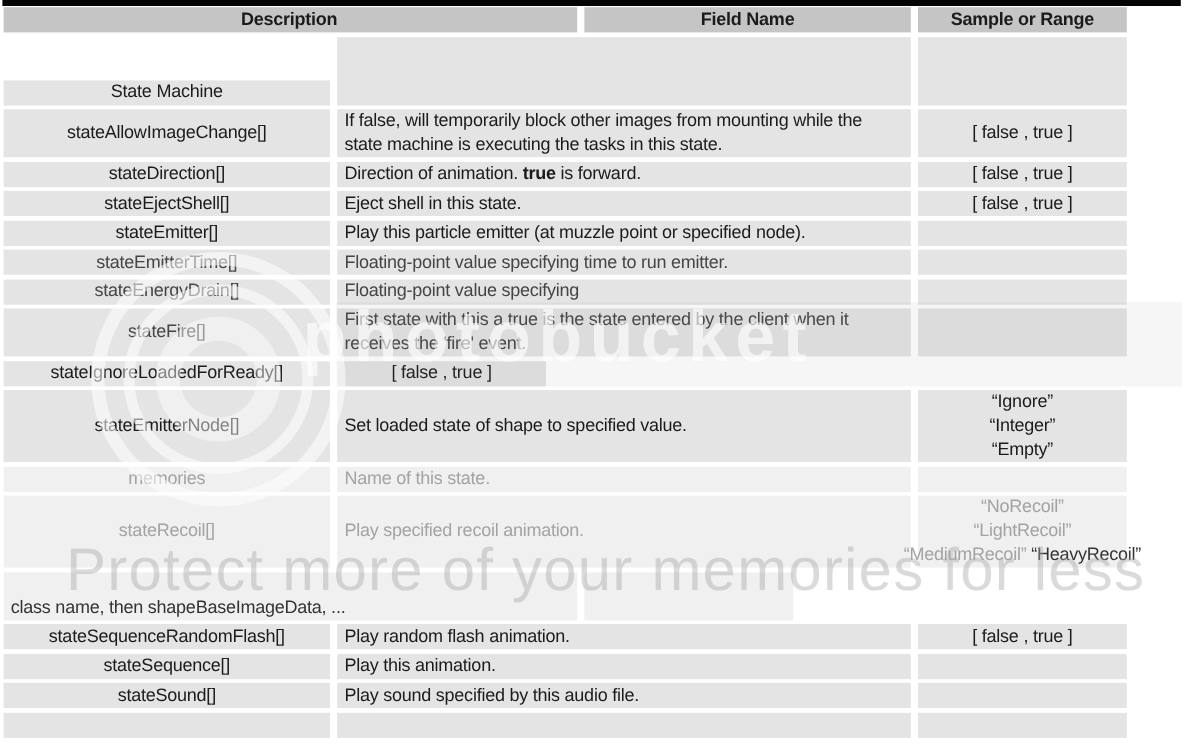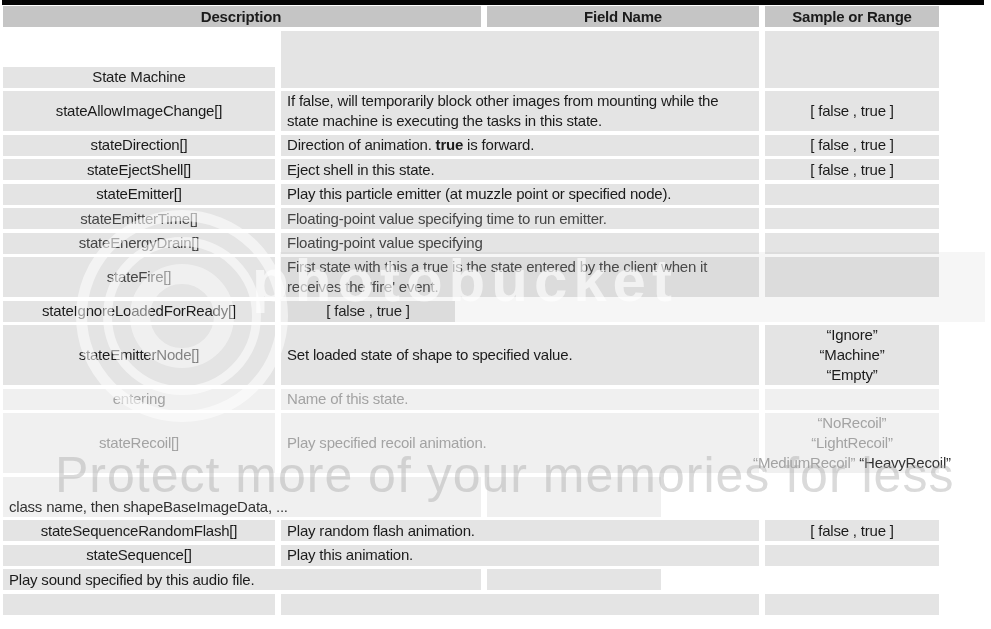--- a/index.html
+++ b/index.html
@@ -126,26 +126,26 @@
             <div class="sline"><span>[ false , true ]</span></div>
           </div>
         </div>
         <div class="row">
           <div class="cell f">stateEmitterNode[]</div>
           <div class="cell d">
             <div class="inner"><span>Set loaded state of shape to specified value.</span></div>
           </div>
           <div class="cell s">
             <div class="sline"><span>“Ignore”</span></div>
-            <div class="sline"><span>“Machine”</span></div>
+            <div class="sline"><span>“Integer”</span></div>
             <div class="sline"><span>“Empty”</span></div>
           </div>
         </div>
         <div class="row faded">
-          <div class="cell f">entering</div>
+          <div class="cell f">memories</div>
           <div class="cell d">
             <div class="inner"><span>Name of this state.</span></div>
           </div>
           <div class="cell s"></div>
         </div>
         <div class="row faded">
           <div class="cell f">stateRecoil[]</div>
           <div class="cell d">
             <div class="inner"><span>Play specified recoil animation.</span></div>
           </div>
@@ -171,20 +171,21 @@
           </div>
         </div>
         <div class="row">
           <div class="cell f">stateSequence[]</div>
           <div class="cell d">
             <div class="inner"><span>Play this animation.</span></div>
           </div>
           <div class="cell s"></div>
         </div>
         <div class="row">
+          <div class="cell f">stateSound[]</div>
           <div class="cell d">
             <div class="inner"><span>Play sound specified by this audio file.</span></div>
           </div>
           <div class="cell s"></div>
         </div>
         <div class="row partial">
           <div class="cell f"></div>
           <div class="cell d">
             <div class="inner"></div>
           </div>

